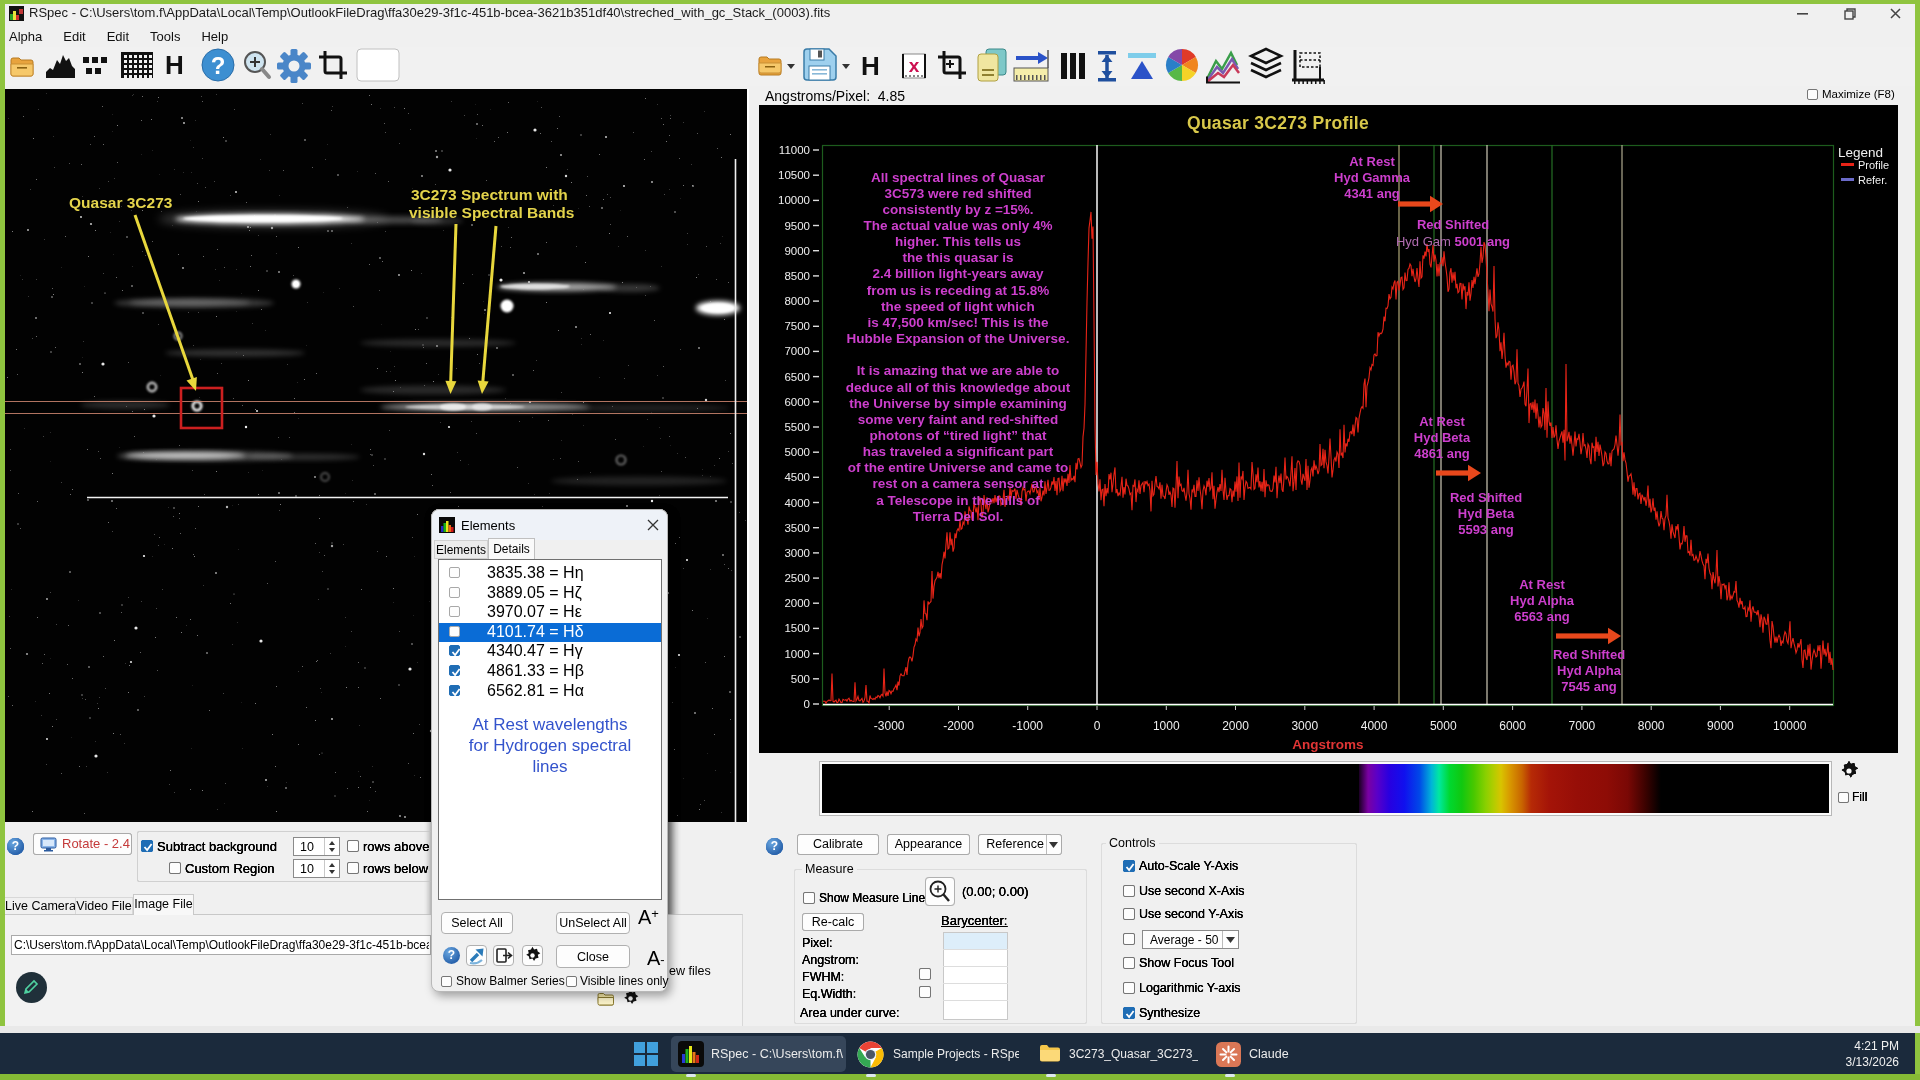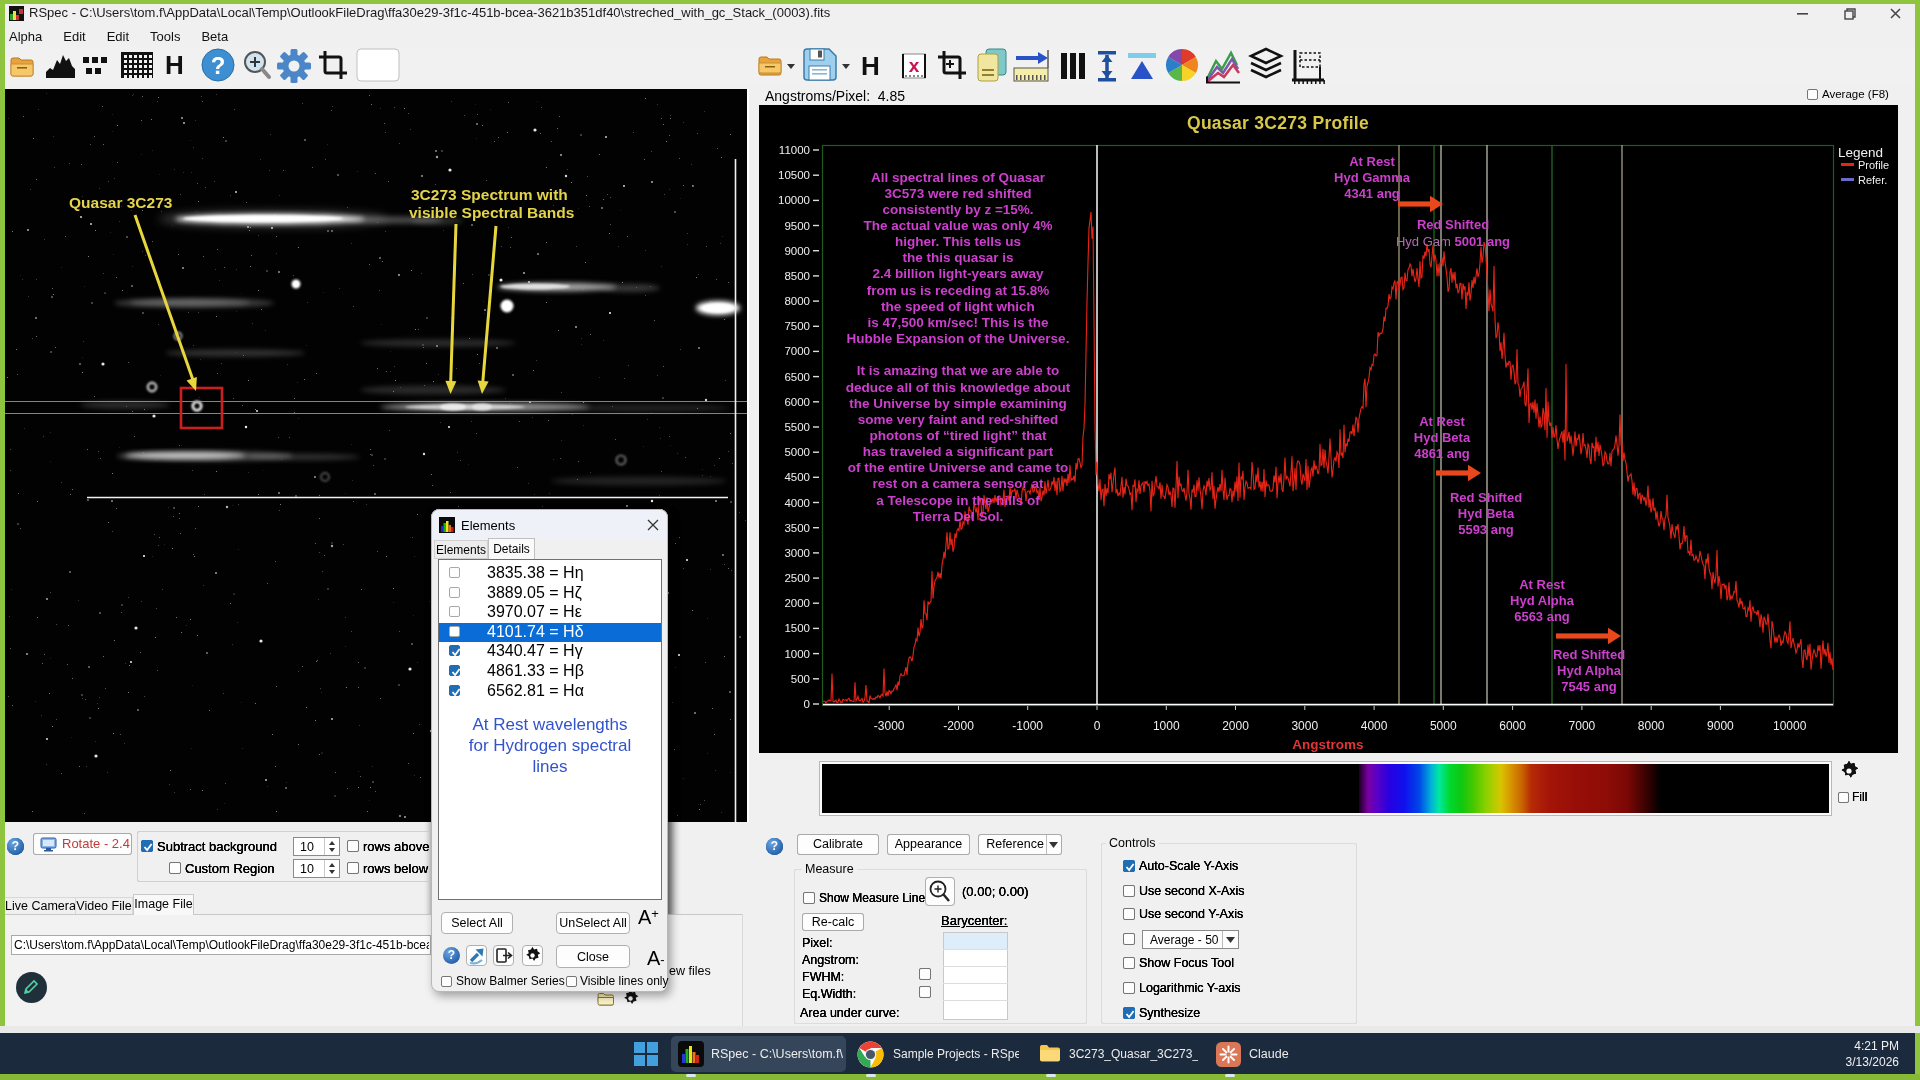--- a/index.html
+++ b/index.html
@@ -35,21 +35,21 @@
       <rect x="7" y="9" width="3" height="5" fill="#d03030"></rect>
       <rect x="10" y="3" width="4" height="5" fill="#c03636"></rect>
     </svg></div>
 <div class="abs ttxt" style="left:29px;top:5px">RSpec - C:\Users\tom.f\AppData\Local\Temp\OutlookFileDrag\ffa30e29-3f1c-451b-bcea-3621b351df40\streched_with_gc_Stack_(0003).fits</div>
 <svg class="abs" style="left:1795px;top:8px" width="115" height="12">
  <rect x="2" y="5" width="11" height="1.6" fill="#444"></rect>
  <path d="M52 3 v-2 h8 v8 h-2" fill="none" stroke="#444" stroke-width="1.4"></path>
  <rect x="50" y="3" width="8" height="8" fill="none" stroke="#444" stroke-width="1.4"></rect>
  <path d="M96 1 L105 10 M105 1 L96 10" stroke="#444" stroke-width="1.5"></path>
 </svg>
-<div class="abs menu" style="left:9px;top:27px"><span>Alpha</span><span>Edit</span><span>Edit</span><span>Tools</span><span>Beta</span></div>
+<div class="abs menu" style="left:9px;top:27px"><span>Alpha</span><span>Edit</span><span>Edit</span><span>Tools</span><span>Help</span></div>
 <div class="abs tb" style="left:5px;top:47px;width:1910px;height:39px"></div>
 
 <svg class="abs" style="left:5px;top:47px" width="743" height="39">
  <g transform="translate(5,3)">
   <path d="M1 10 q0-2 2-2 h6 l2 2 h10 q2 0 2 2 v12 q0 2-2 2 h-18 q-2 0-2-2 z" fill="#e8a33d" stroke="#b77a20"></path>
   <path d="M1 14 h22 v10 q0 2-2 2 h-18 q-2 0-2-2 z" fill="#f6c86a" stroke="#c98f35"></path>
   <rect x="7" y="17" width="10" height="1.6" fill="#8a6010"></rect>
  </g>
  <g transform="translate(41,5)" fill="#111">
   <path d="M0 26 L0 20 L4 16 L7 18 L11 8 L14 12 L17 3 L20 9 L23 6 L26 14 L29 17 L29 26 z"></path>
@@ -217,21 +217,21 @@
       <rect x="14.600000000000001" y="30" width="1.5" height="4" fill="#111" stroke="none"></rect>
       <rect x="18.8" y="30" width="1.5" height="4" fill="#111" stroke="none"></rect>
       <rect x="23.0" y="30" width="1.5" height="4" fill="#111" stroke="none"></rect>
       <rect x="27.200000000000003" y="30" width="1.5" height="4" fill="#111" stroke="none"></rect>
       <rect x="31.400000000000002" y="30" width="1.5" height="4" fill="#111" stroke="none"></rect>
  </g>
 </svg>
 <div class="abs" style="left:748px;top:86px;width:1167px;height:19px;background:#f0f0f0"></div>
 <div class="abs lbl" style="left:765px;top:88px;font-size:14px">Angstroms/Pixel:&nbsp; 4.85</div>
 <div class="cb" style="left:1807px;top:89px;width:11px;height:11px"></div>
-<div class="abs lbl" style="left:1822px;top:88px;font-size:11.5px">Average (F8)</div>
+<div class="abs lbl" style="left:1822px;top:88px;font-size:11.5px">Maximize (F8)</div>
 
 <div class="abs" style="left:5px;top:89px;width:743px;height:733px;background:#020202">
 <svg width="743" height="733">
 <defs>
  <filter id="b1" x="-50%" y="-50%" width="200%" height="200%">
           <feGaussianBlur stdDeviation="1.2"></feGaussianBlur>
         </filter>
  <filter id="b2" x="-50%" y="-50%" width="200%" height="200%">
           <feGaussianBlur stdDeviation="2.6"></feGaussianBlur>
         </filter>

